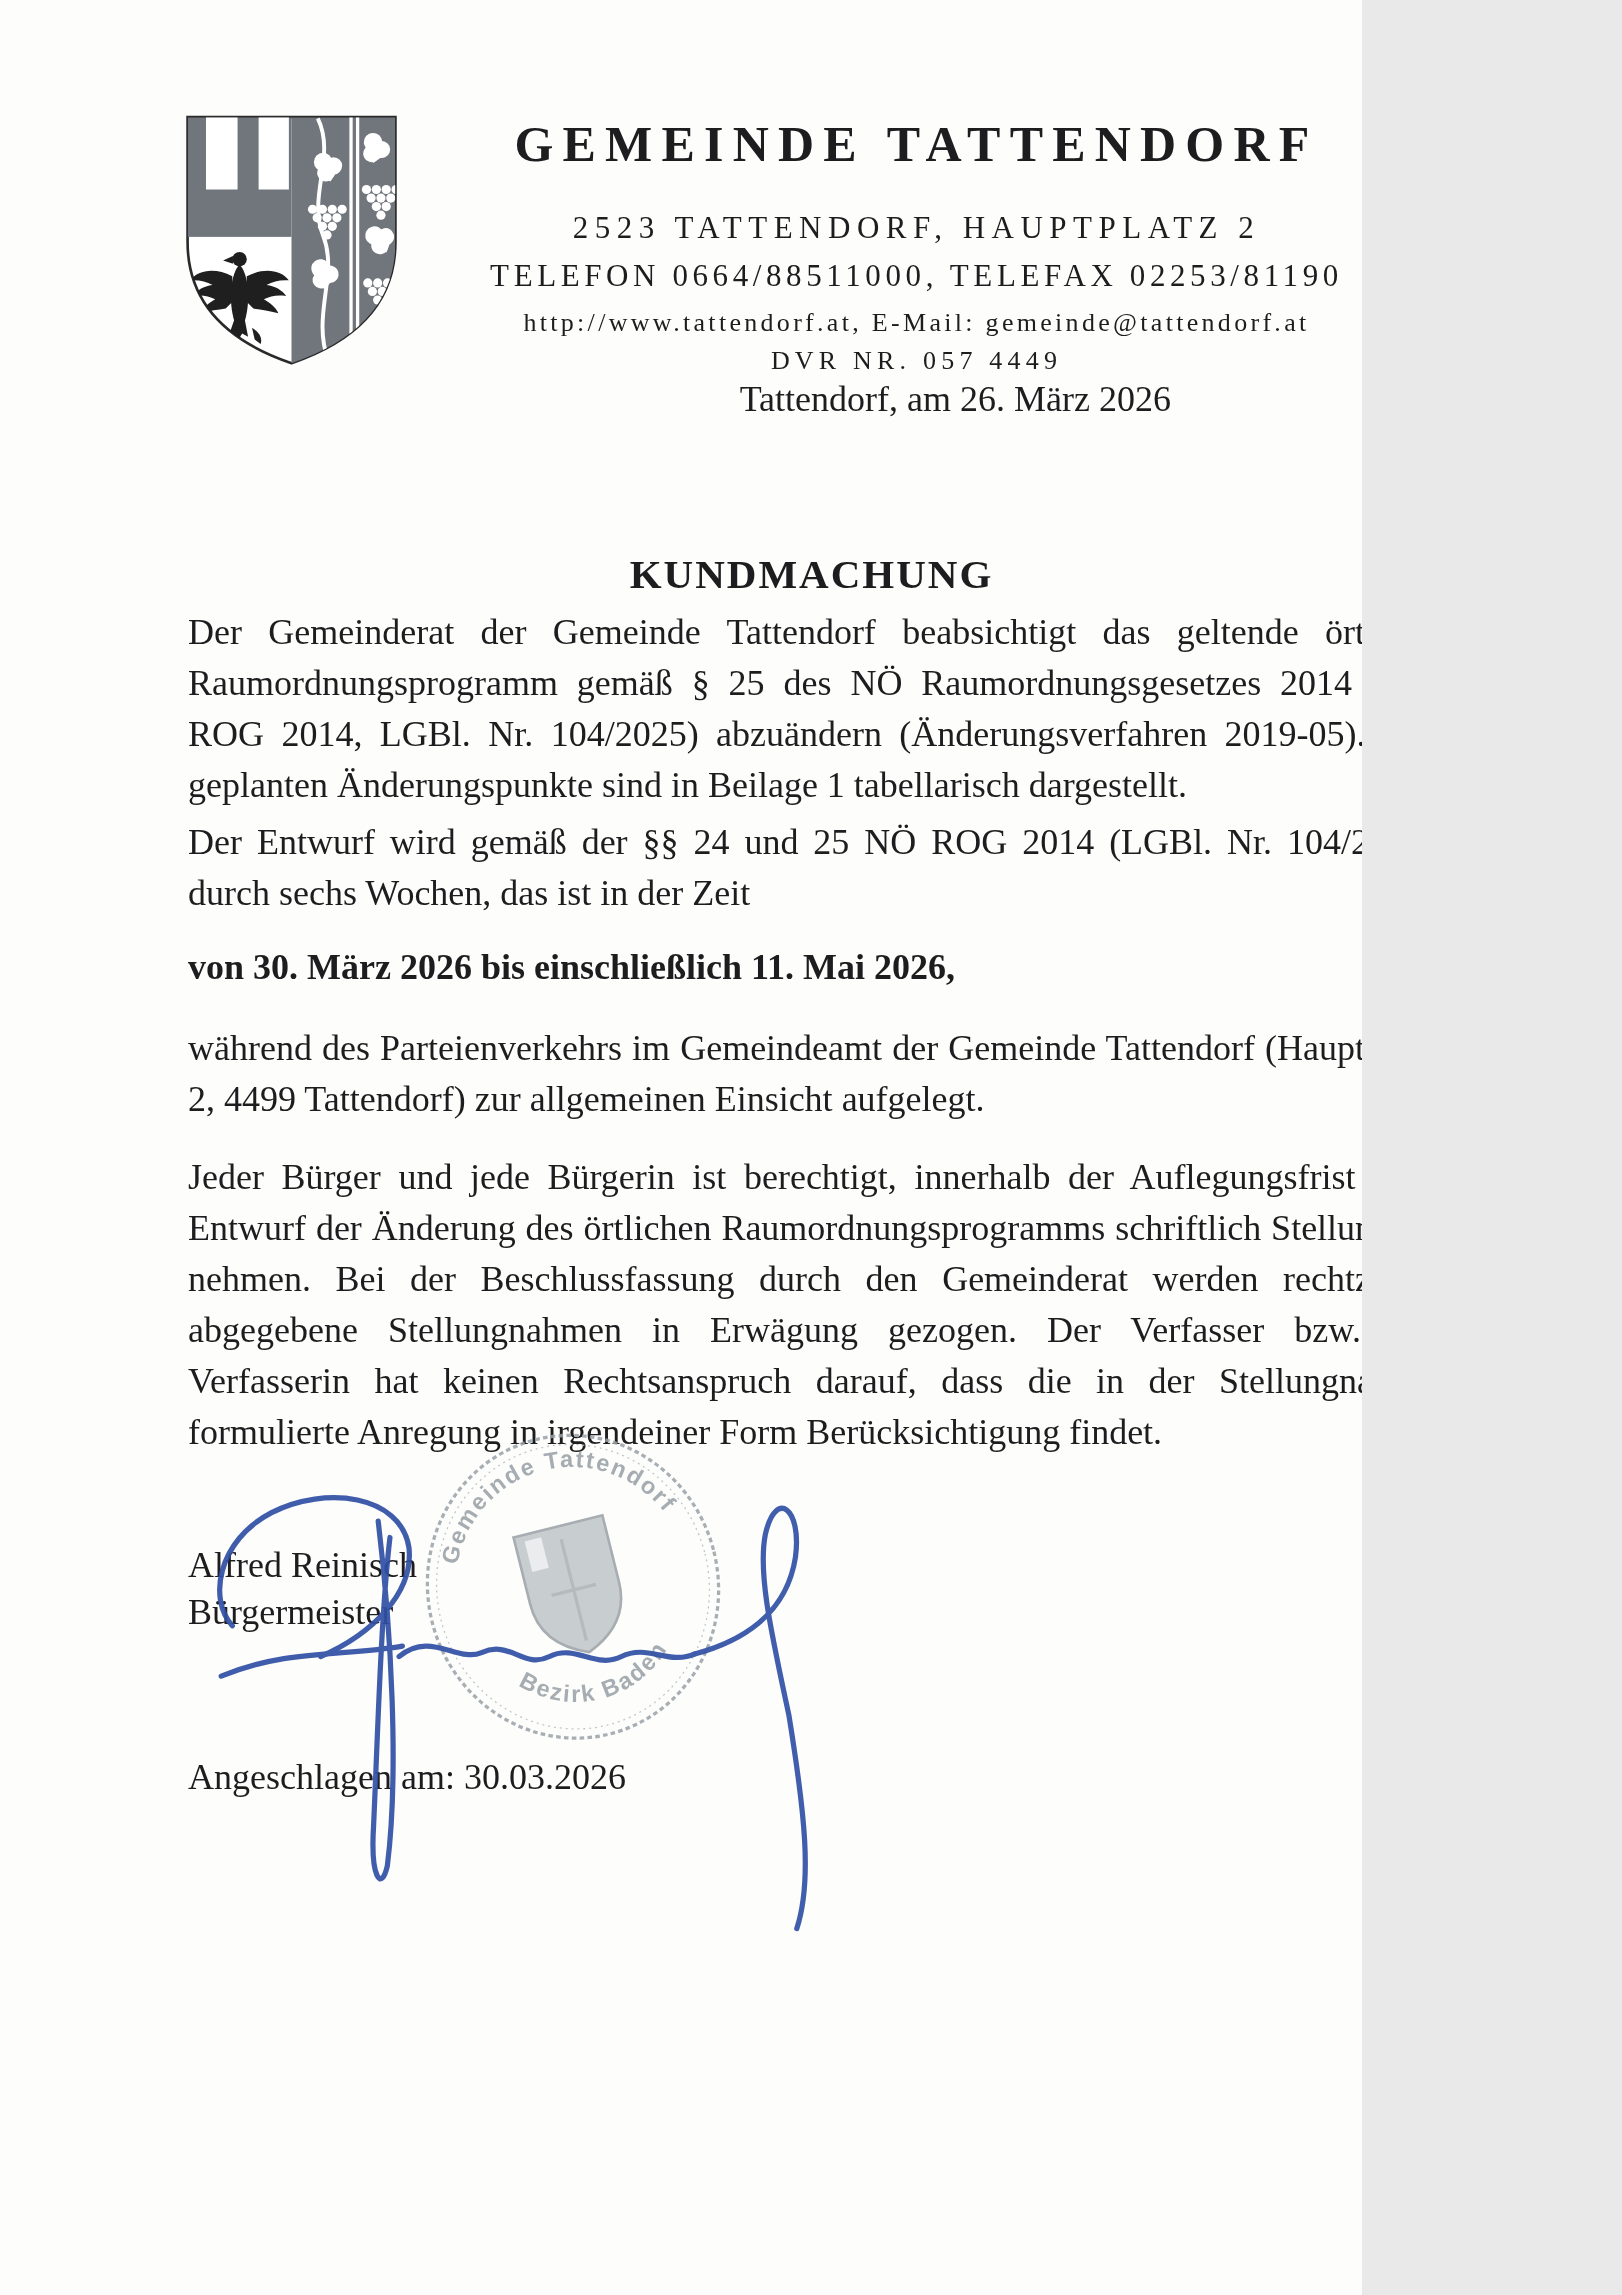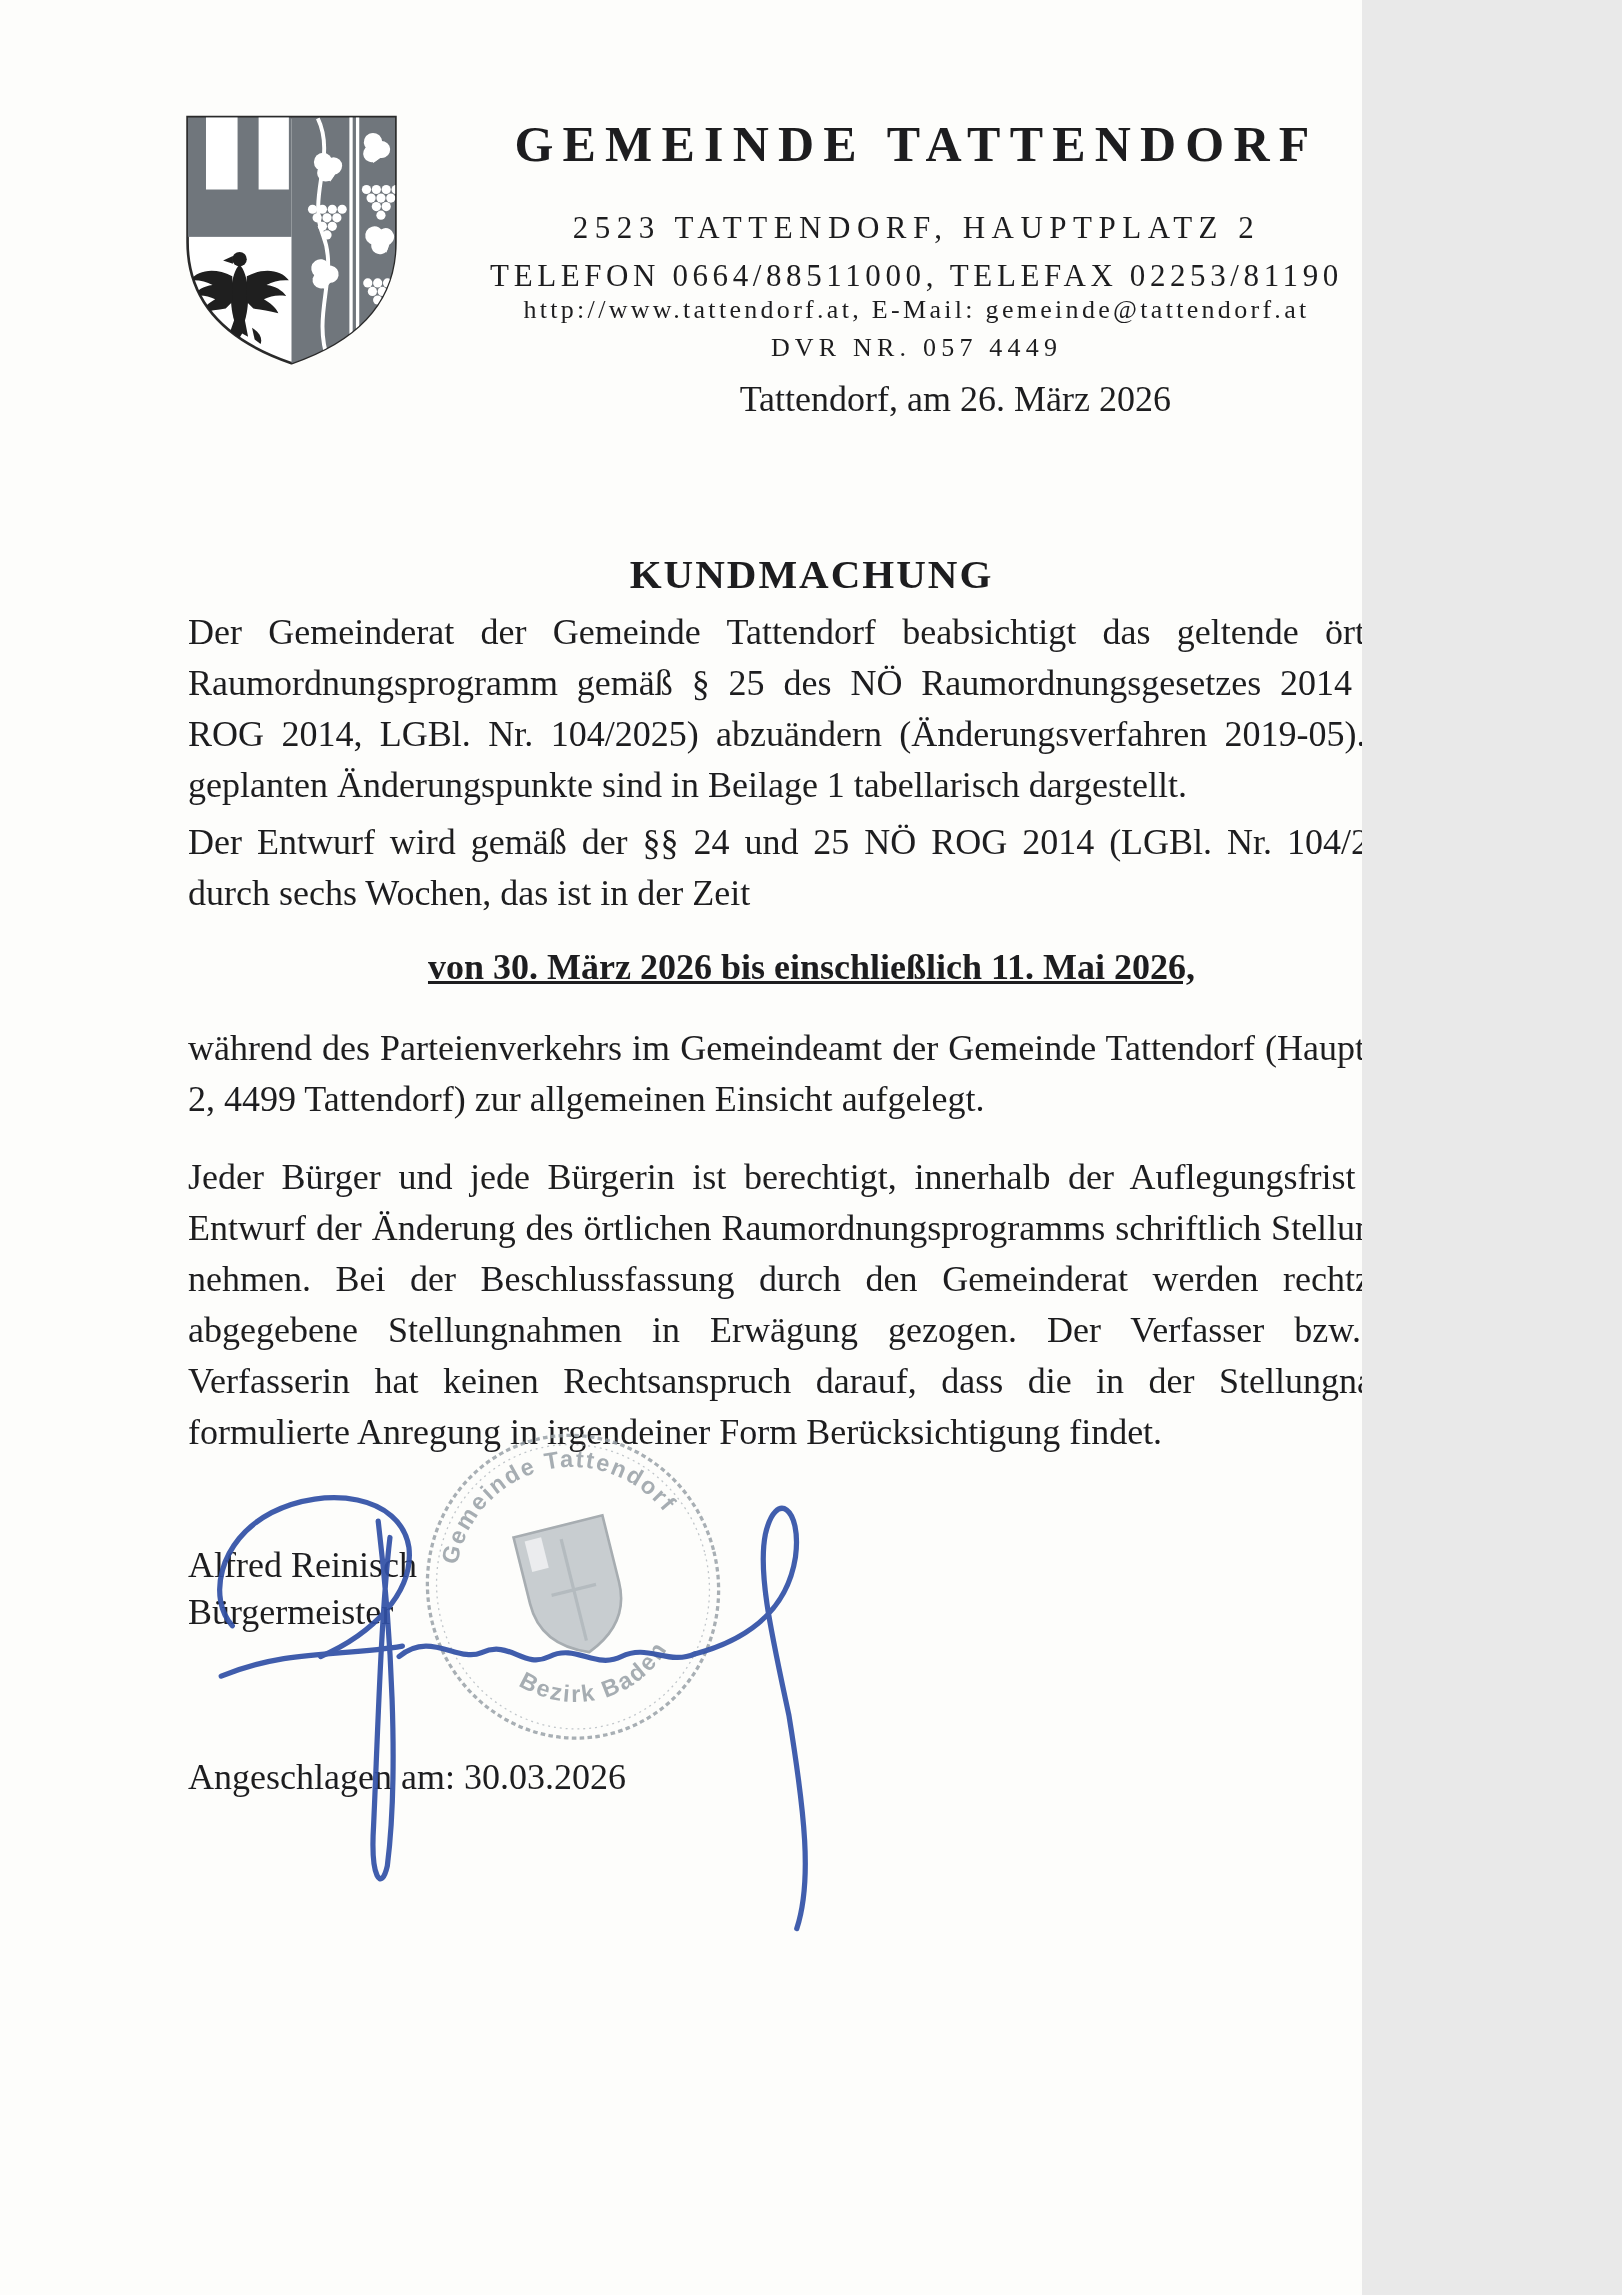--- a/index.html
+++ b/index.html
@@ -10,33 +10,33 @@
     font-family:"Liberation Serif","DejaVu Serif",serif;
     color:#1d1d1f;
     overflow:hidden;
   }
   
   .crest{position:absolute;left:181px;top:110px;width:221px;height:259px;}
   .headtext{position:absolute;left:393px;top:115px;width:1047px;text-align:center;}
   .org{font-size:50px;font-weight:600;letter-spacing:9.2px;white-space:nowrap;}
   .addr1{margin-top:37px;font-size:31px;letter-spacing:6.5px;white-space:nowrap;}
   .phone{margin-top:12px;font-size:31px;letter-spacing:4.6px;white-space:nowrap;}
-  .web{margin-top:1px;font-size:26px;letter-spacing:3.3px;white-space:nowrap;}
+  .web{margin-top:14px;font-size:26px;letter-spacing:3.3px;white-space:nowrap;}
   .dvr{margin-top:7.9px;font-size:26px;letter-spacing:5.2px;white-space:nowrap;}
   
   .dateline{position:absolute;right:191px;top:378px;font-size:36px;}
   .refblock{position:absolute;left:188px;top:419px;font-size:27px;line-height:35px;}
   .doctitle{position:absolute;left:0;top:523px;width:1623px;text-align:center;
             font-size:41px;font-weight:bold;letter-spacing:2px;}
   
   .para{position:absolute;left:188px;width:1247px;margin:0;
         font-size:36px;line-height:51px;text-align:justify;}
   .p1{top:607px;}
   .p2{top:817px;}
-  .period{top:942px;text-align:center;font-weight:bold;text-decoration:underline;}
+  .period{top:942px;font-weight:bold;}
   .p3{top:1023px;}
   .p4{top:1152px;}
   
   .signame{position:absolute;left:188px;top:1544px;font-size:36px;z-index:1;}
   .sigrole{position:absolute;left:188px;top:1591px;font-size:36px;z-index:1;}
   .stamp{position:absolute;left:419px;top:1433px;width:308px;height:314px;z-index:2;opacity:.85;}
   .sigink{position:absolute;left:183px;top:1459px;width:720px;height:484px;z-index:3;}
   
   .footer{position:absolute;left:188px;top:1752px;font-size:36px;line-height:50px;}
 </style>

